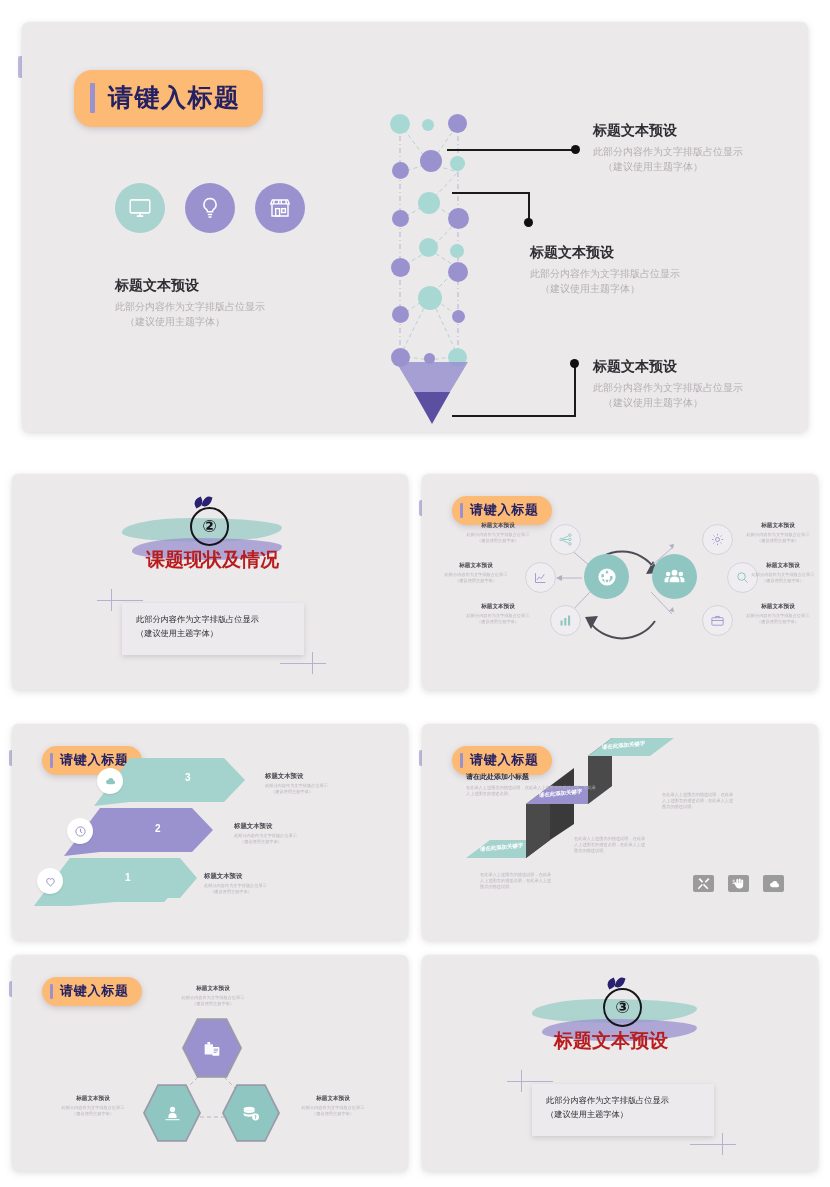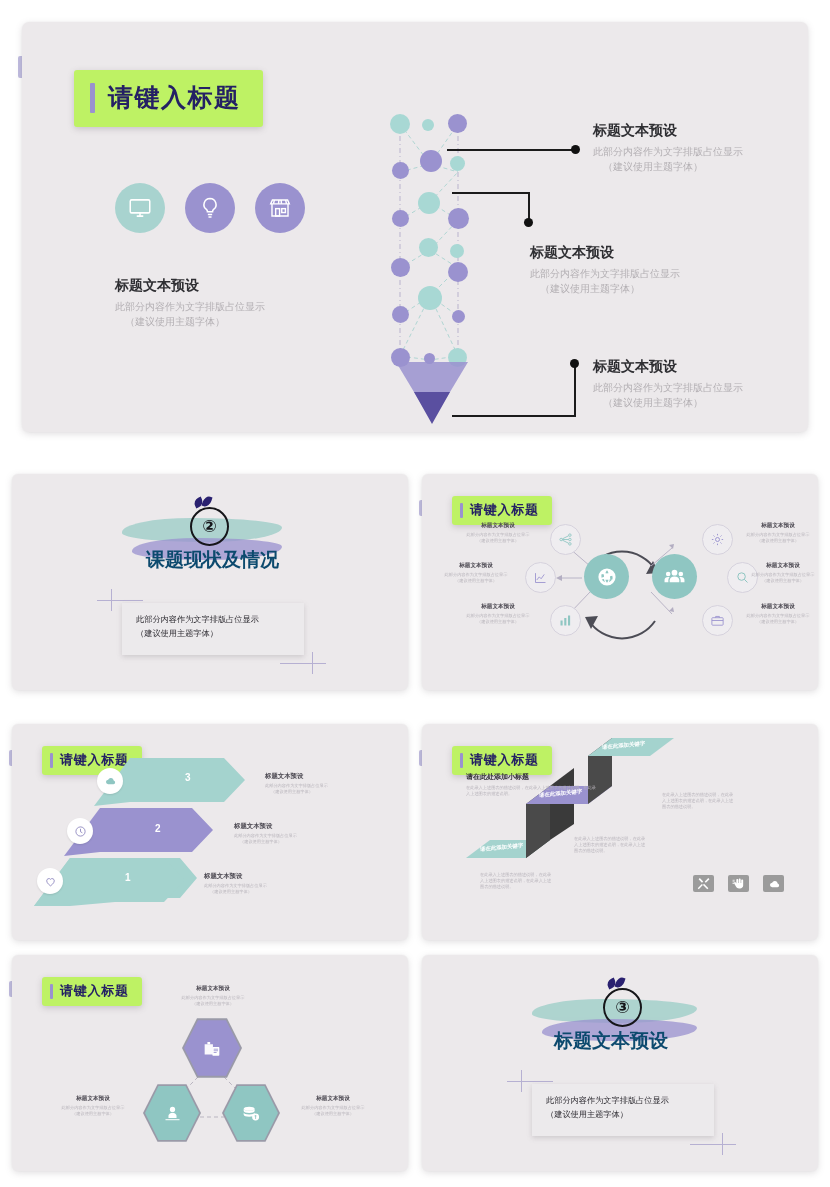--- a/index.html
+++ b/index.html
@@ -13,21 +13,21 @@
   .slide.s3{left:422px;top:474px;width:396px;height:216px;}
   .slide.s4{left:12px;top:724px;width:396px;height:216px;}
   .slide.s5{left:422px;top:724px;width:396px;height:216px;}
   .slide.s6{left:12px;top:955px;width:396px;height:216px;}
   .slide.s7{left:422px;top:955px;width:396px;height:216px;}
 
   
   .sliver{position:absolute;width:7px;background:#8b83c4;opacity:.55;border-radius:2px;}
 
   
-  .badge{position:absolute;background:#bef264;border-radius:3px;
+  .badge{position:absolute;background:#fdba74;border-radius:18px;
          box-shadow:0 2px 6px rgba(120,110,120,.30);display:flex;align-items:center;}
   .badge .bar{background:#9a92cf;border-radius:1px;}
   .badge .btxt{color:#242064;font-weight:bold;letter-spacing:.06em;white-space:nowrap;}
 
   .badge.big{left:52px;top:48px;padding:11px 22px 13px 16px;}
   .badge.big .bar{width:5px;height:30px;margin-right:13px;}
   .badge.big .btxt{font-size:25px;}
 
   .badge.sm{left:30px;top:22px;padding:5px 13px 6px 8px;}
   .badge.sm .bar{width:3px;height:15px;margin-right:7px;}
@@ -64,21 +64,21 @@
   .tip2{position:absolute;left:392px;top:370px;width:0;height:0;
        border-left:18px solid transparent;border-right:18px solid transparent;
        border-top:32px solid #5a4fa0;}
 
   
   .brush{position:absolute;border-radius:44% 56% 48% 52%/60% 40% 62% 38%;filter:blur(.4px);}
   .numring{position:absolute;border:2px solid #16161a;border-radius:50%;
            display:flex;align-items:center;justify-content:center;
            color:#16161a;font-weight:bold;background:transparent;}
   .leaf{position:absolute;background:#2a2170;border-radius:70% 0 70% 0;}
-  .sectitle{position:absolute;color:#0c4a6e;font-weight:bold;white-space:nowrap;}
+  .sectitle{position:absolute;color:#b91c1c;font-weight:bold;white-space:nowrap;}
   .qbox{position:absolute;background:#eceaec;box-shadow:0 2px 5px rgba(120,110,120,.25);}
   .qbox .line{color:#2f2d33;}
   .cross{position:absolute;}
   .cross i{position:absolute;background:#b6b0d2;display:block;}
 
   
   .hub{position:absolute;border-radius:50%;background:#8fc6c2;display:flex;align-items:center;justify-content:center;}
   .sat{position:absolute;border-radius:50%;border:1px solid #d6d2dd;background:#efedf0;
        display:flex;align-items:center;justify-content:center;}
   .arwnum{position:absolute;color:#fff;font-weight:bold;font-size:10px;}

